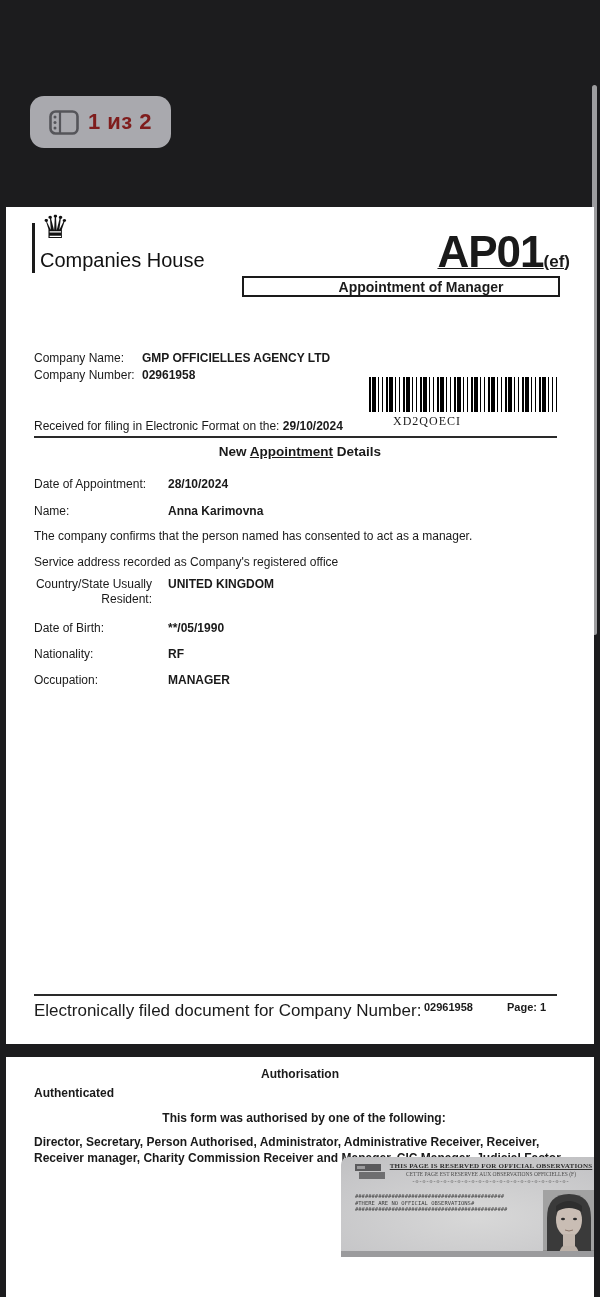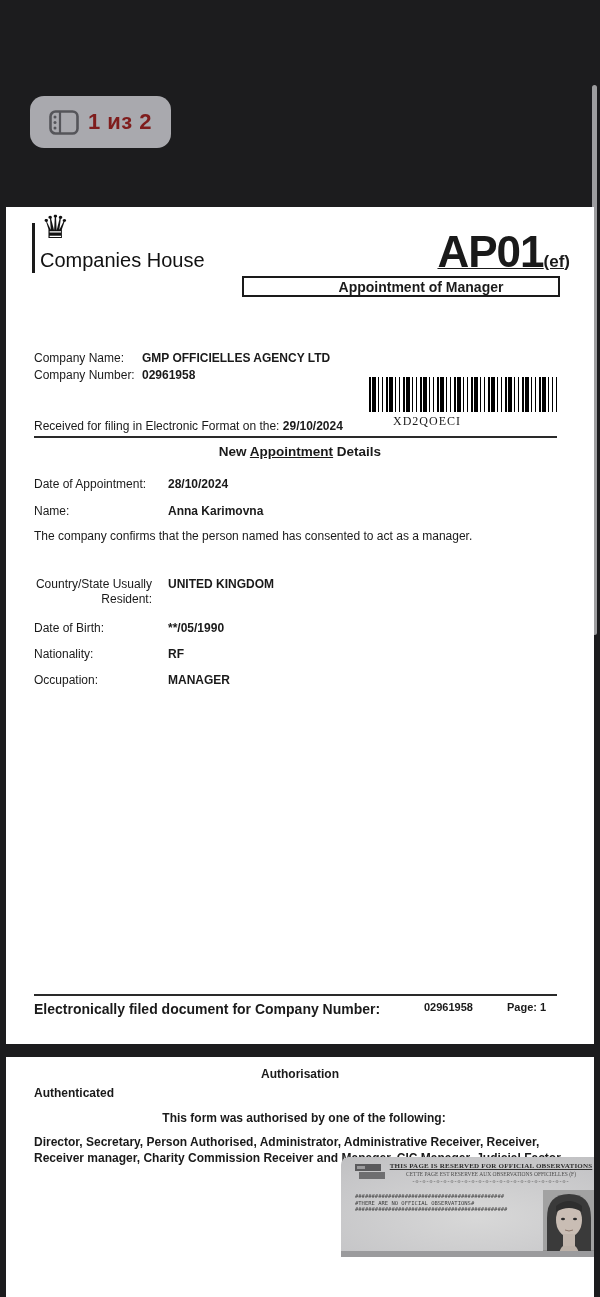--- a/index.html
+++ b/index.html
@@ -42,21 +42,21 @@
   .barcode { position:absolute; left:363px; top:170px; width:188px; height:35px;
     background:repeating-linear-gradient(90deg,#000 0 2px,#fff 2px 3px,#000 3px 7px,#fff 7px 9px,#000 9px 10px,#fff 10px 13px,#000 13px 14px,#fff 14px 17px); }
   .barcode-text { position:absolute; left:363px; top:207px; font-family:"Liberation Serif", serif;
     font-size:12px; letter-spacing:1px;margin-left:24px; }
 
   .rule { position:absolute; left:28px; width:523px; height:2px; background:#2a2a2a; }
   .section-head { position:absolute; left:0; top:237px; width:100%; text-align:center;
     font-size:13.5px; font-weight:bold; }
   .section-head .u { text-decoration:underline; }
 
-  .p1-footer-label { position:absolute; left:28px; top:794px; font-size:14px; font-weight:bold; }
+  .p1-footer-label { position:absolute; left:28px; top:794px; font-size:17px; font-weight:normal; }
   .p1-footer-num { position:absolute; left:418px; top:794px; font-size:11px; font-weight:bold; }
   .p1-footer-page { position:absolute; left:501px; top:794px; font-size:11px; font-weight:bold; }
 
   
   .p2-title { position:absolute; left:0; top:10px; width:100%; text-align:center; font-size:12px; font-weight:bold; }
   .p2-bold { position:absolute; left:28px; font-size:12px; font-weight:bold; line-height:16px; width:540px; }
 
   
   .passport { position:absolute; left:287px; top:100px; width:303px; height:100px;
     background:radial-gradient(ellipse at 45% 60%, #d8d8d8 0%, #c6c6c8 70%, #bdbdbf 100%);
@@ -132,20 +132,21 @@
     <div class="row" style="top:270px;">
       <span class="lab">Date of Appointment:</span>
       <span class="val col-b">28/10/2024</span>
     </div>
     <div class="row" style="top:297px;">
       <span class="lab">Name:</span>
       <span class="val col-b">Anna Karimovna</span>
     </div>
 
     <div class="plain" style="top:322px;">The company confirms that the person named has consented to act as a manager.</div>
+    <div class="plain" style="top:348px;">Service address recorded as Company's registered office</div>
 
     <div class="row" style="top:370px;">
       <span class="lab" style="width:118px;text-align:right;">Country/State Usually Resident:</span>
       <span class="val col-b">UNITED KINGDOM</span>
     </div>
     <div class="row" style="top:414px;">
       <span class="lab">Date of Birth:</span>
       <span class="val col-b">**/05/1990</span>
     </div>
     <div class="row" style="top:440px;">

